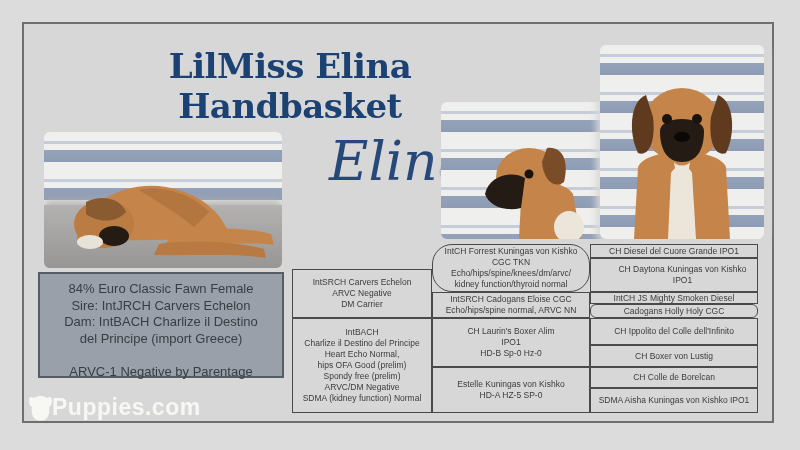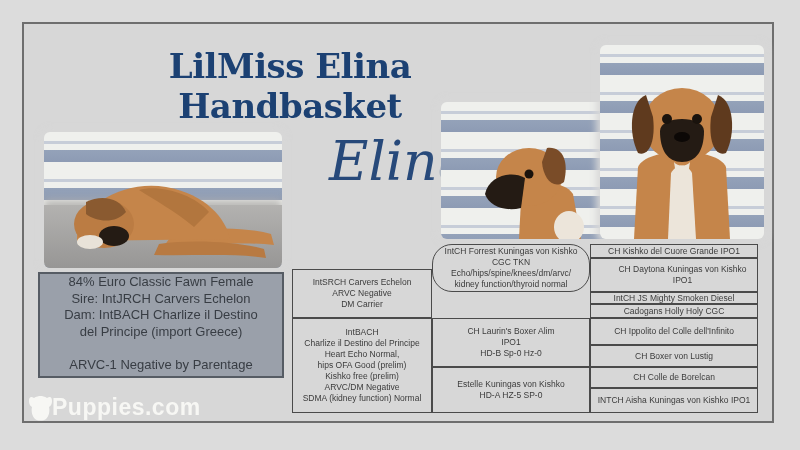--- a/index.html
+++ b/index.html
@@ -28,37 +28,37 @@
   .photo-left{left:44px;top:132px;width:238px;height:136px;}
   .photo-small{left:441px;top:102px;width:168px;height:137px;}
   .photo-large{left:600px;top:45px;width:164px;height:194px;}
   .carpet{position:absolute;left:0;right:0;bottom:0;height:46%;
           background:linear-gradient(180deg,#b3b2b0,#979695);
           box-shadow:0 -5px 8px rgba(178,177,175,0.9);}
   .photo svg{position:absolute;left:0;top:0;}
 
   .info-box{position:absolute;left:38px;top:272px;width:246px;height:106px;box-sizing:border-box;
             background:#9aa0aa;border:2px solid #565c64;color:#383d44;
-            font-size:13px;line-height:1.28;text-align:center;
+            font-size:13px;line-height:1.28;text-align:center;padding-top:7px;
             white-space:pre-line;}
 
   .pedigree{position:absolute;left:292px;top:244px;display:grid;
             grid-template-columns:140px 158px 168px;
             grid-template-rows:14px 34px 12px 14px 27px 22px 21px 25px;}
   .cell{border:1px solid #4a4a4a;display:flex;align-items:center;justify-content:center;
         text-align:center;font-size:8.5px;line-height:1.28;color:#3b3b3b;
         white-space:pre-line;padding:0 3px;box-sizing:border-box;overflow:hidden;}
   .c1a{grid-column:1;grid-row:1/span 4;margin-top:25px;}
   .c1b{grid-column:1;grid-row:5/span 4;}
   .c2a{grid-column:2;grid-row:1/span 2;border-radius:20px;}
   .c2b{grid-column:2;grid-row:3/span 2;}
   .c2c{grid-column:2;grid-row:5/span 2;}
   .c2d{grid-column:2;grid-row:7/span 2;}
   .c3-1{grid-column:3;grid-row:1;} .c3-2{grid-column:3;grid-row:2;padding-left:20px;}
-  .c3-3{grid-column:3;grid-row:3;} .c3-4{grid-column:3;grid-row:4;}
+  .c3-3{grid-column:3;grid-row:3;} .c3-4{grid-column:3;grid-row:4;border-radius:6px;}
   .c3-5{grid-column:3;grid-row:5;} .c3-6{grid-column:3;grid-row:6;}
   .c3-7{grid-column:3;grid-row:7;} .c3-8{grid-column:3;grid-row:8;}
 
   .watermark{position:absolute;left:28px;top:394px;display:flex;align-items:center;}
   .watermark .wm-text{font-size:23px;font-weight:bold;color:rgba(250,250,246,0.92);
                       letter-spacing:0.5px;}
 </style>
 </head>
 <body>
 
@@ -120,40 +120,42 @@
 ARVC-1 Negative by Parentage</div>
 
   <div class="pedigree">
     <div class="cell c1a">IntSRCH Carvers Echelon
 ARVC Negative
 DM Carrier</div>
     <div class="cell c1b">IntBACH
 Charlize il Destino del Principe
 Heart Echo Normal,
 hips OFA Good (prelim)
-Kishko free (prelim)
+Spondy free (prelim)
 ARVC/DM Negative
 SDMA (kidney function) Normal</div>
     <div class="cell c2a">IntCH Forrest Kuningas von Kishko
 CGC TKN
 Echo/hips/spine/knees/dm/arvc/
 kidney function/thyroid normal</div>
+    <div class="cell c2b">IntSRCH Cadogans Eloise CGC
+Echo/hips/spine normal, ARVC NN</div>
     <div class="cell c2c">CH Laurin's Boxer Alim
 IPO1
 HD-B Sp-0 Hz-0</div>
     <div class="cell c2d">Estelle Kuningas von Kishko
 HD-A HZ-5 SP-0</div>
-    <div class="cell c3-1">CH Kishko del Cuore Grande IPO1</div>
+    <div class="cell c3-1">CH Diesel del Cuore Grande IPO1</div>
     <div class="cell c3-2">CH Daytona Kuningas von Kishko IPO1</div>
     <div class="cell c3-3">IntCH JS Mighty Smoken Diesel</div>
     <div class="cell c3-4">Cadogans Holly Holy CGC</div>
     <div class="cell c3-5">CH Ippolito del Colle dell'Infinito</div>
     <div class="cell c3-6">CH Boxer von Lustig</div>
     <div class="cell c3-7">CH Colle de Borelcan</div>
-    <div class="cell c3-8">INTCH Aisha Kuningas von Kishko IPO1</div>
+    <div class="cell c3-8">SDMA Aisha Kuningas von Kishko IPO1</div>
   </div>
 
   <div class="watermark">
     <svg width="24" height="26" viewBox="0 0 24 26">
       <path d="M6,3 C3,1 1,2 1,6 C1,9 2,11 4,12 C3,16 4,21 7,24 C10,26 15,26 18,24 C21,21 22,16 21,12 C23,11 24,9 24,6 C24,2 22,1 19,3 C17,1.5 14,1 12.5,1 C11,1 8,1.5 6,3 Z" fill="rgba(250,250,246,0.92)"></path>
     </svg>
     <span class="wm-text">Puppies.com</span>
   </div>
 </div>
 

